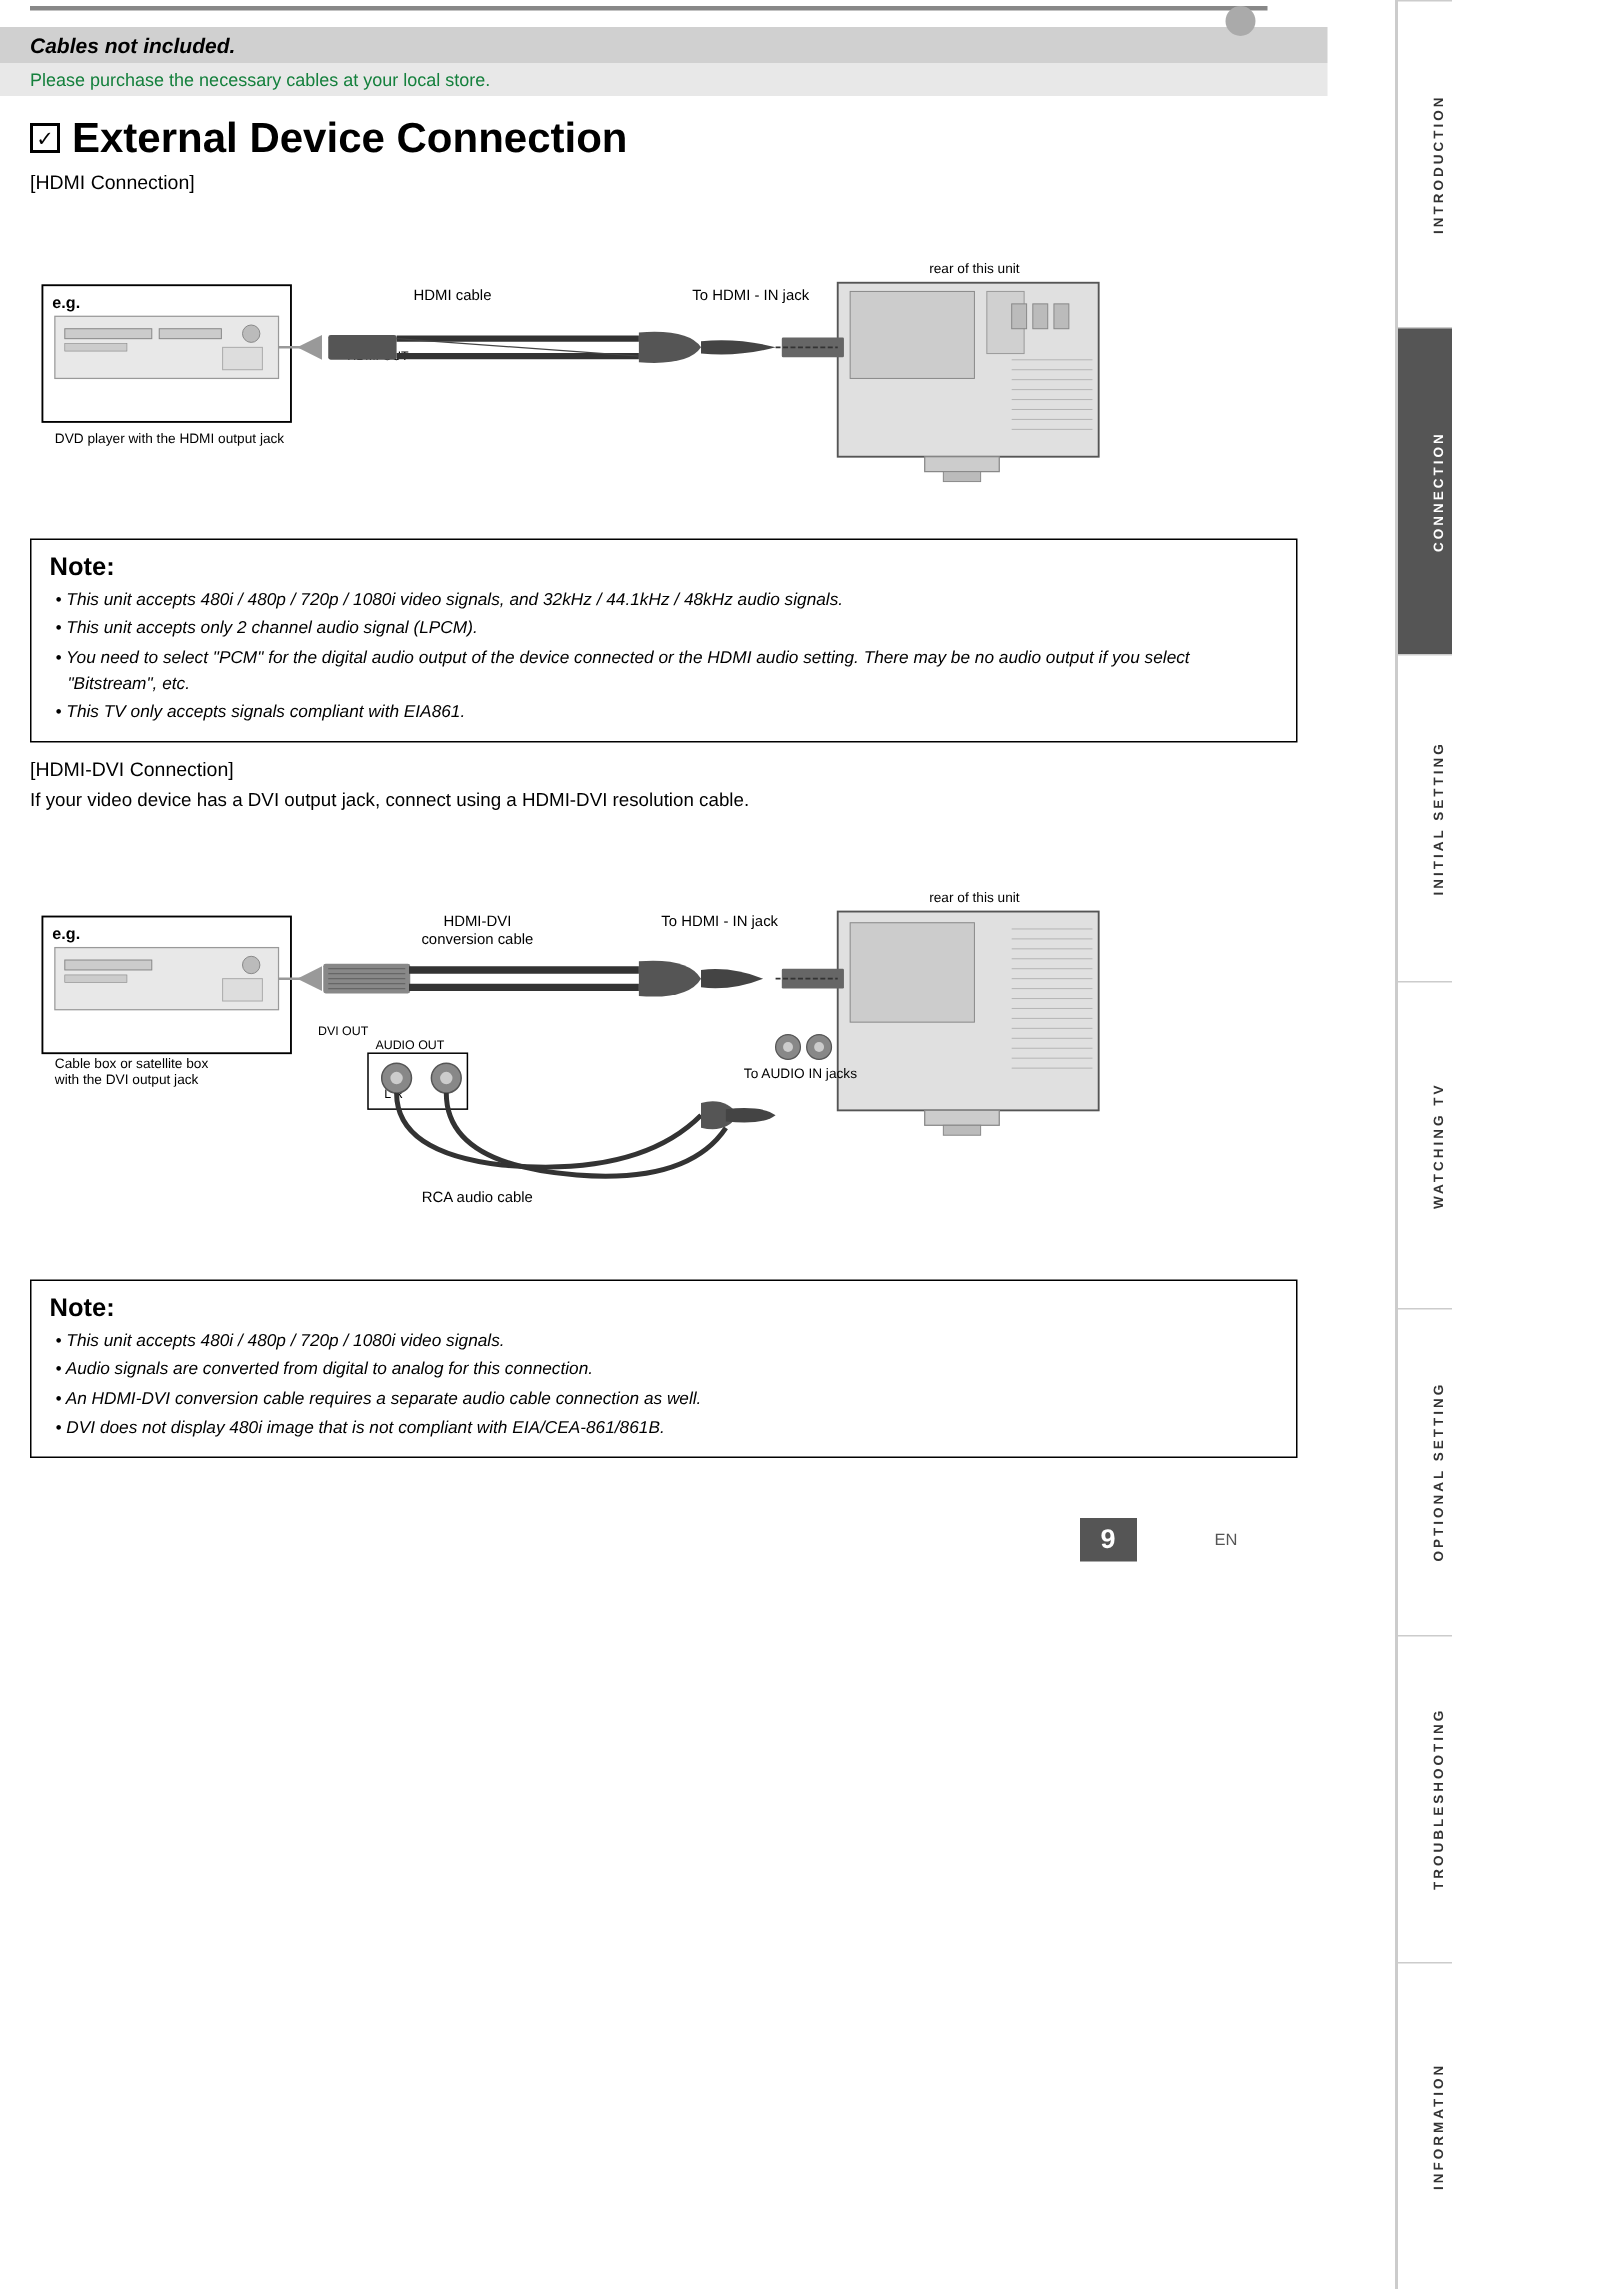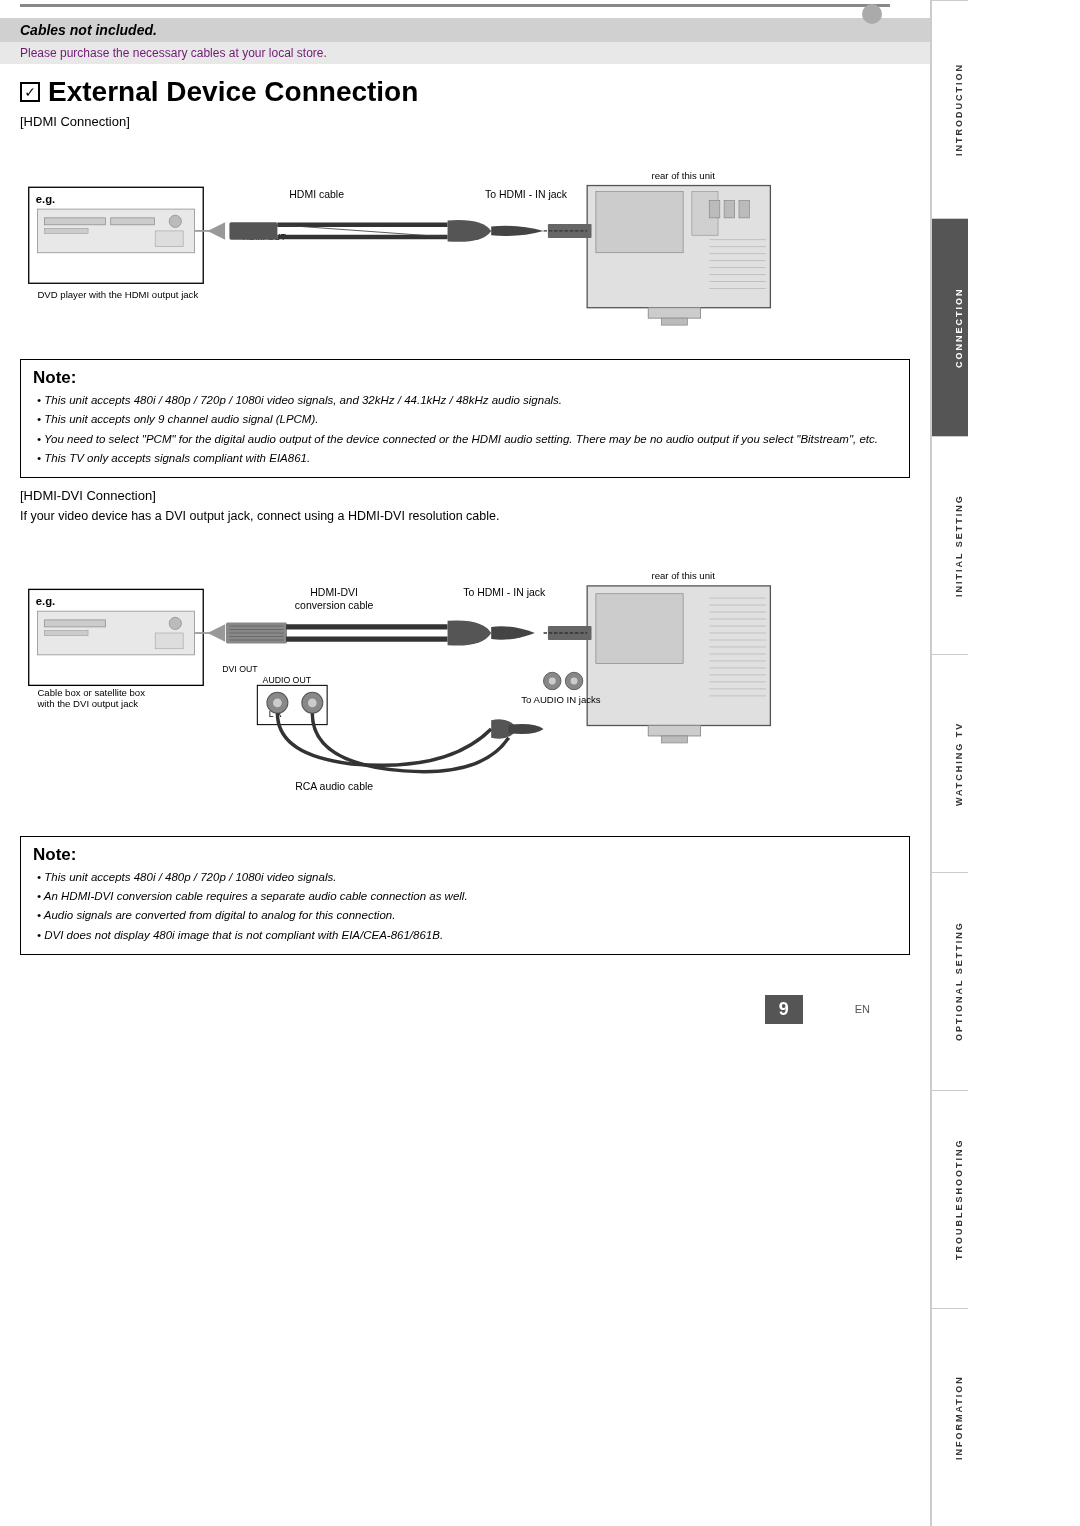--- a/index.html
+++ b/index.html
@@ -11,20 +11,21 @@
       width: 1080px;
       min-height: 1526px;
       position: relative;
       overflow: hidden;
     }
 
     .page-wrapper {
       display: flex;
       width: 968px;
       min-height: 1526px;
+      gap: 45px;
     }
 
     .main-content {
       flex: 1;
       padding: 0 0 40px 0;
       position: relative;
     }
 
     
     .cables-banner {
@@ -34,21 +35,21 @@
     }
     .cables-banner .title {
       font-weight: bold;
       font-style: italic;
       font-size: 14px;
     }
     .cables-subtext {
       background: #e8e8e8;
       padding: 4px 20px;
       font-size: 12px;
-      color: #701a75;
+      color: #15803d;
       margin-bottom: 8px;
     }
 
     
     .section-header {
       display: flex;
       align-items: center;
       padding: 4px 20px 6px 20px;
     }
     .section-title {
@@ -213,21 +214,21 @@
 
         <rect x="605" y="82" width="50" height="16" fill="#666" rx="1"></rect>
 
         <line x1="600" y1="90" x2="650" y2="90" stroke="#333" stroke-width="1.5" stroke-dasharray="4,2"></line>
       </svg>
     </div>
 
     <div class="note-box">
       <div class="note-title">Note:</div>
       <div class="note-item">• <span>This unit accepts 480i / 480p / 720p / 1080i video signals, and 32kHz / 44.1kHz / 48kHz audio signals.</span></div>
-      <div class="note-item">• <span>This unit accepts only 9 channel audio signal (LPCM).</span></div>
+      <div class="note-item">• <span>This unit accepts only 2 channel audio signal (LPCM).</span></div>
       <div class="note-item">• <span>You need to select "PCM" for the digital audio output of the device connected or the HDMI audio setting. There may be no audio output if you select "Bitstream", etc.</span></div>
       <div class="note-item">• <span>This TV only accepts signals compliant with EIA861.</span></div>
     </div>
 
     <div class="subsection" style="margin-top:0;">
       <div class="subsection-title">[HDMI-DVI Connection]</div>
       <div class="subsection-desc">If your video device has a DVI output jack, connect using a HDMI-DVI resolution cable.</div>
     </div>
 
     <div style="position:relative; margin: 0 20px; height:290px;">
@@ -315,22 +316,22 @@
         <rect x="720" y="196" width="60" height="12" fill="#ccc" stroke="#888" stroke-width="1"></rect>
         <rect x="735" y="208" width="30" height="8" fill="#bbb" stroke="#888" stroke-width="0.8"></rect>
 
         <line x1="600" y1="90" x2="650" y2="90" stroke="#333" stroke-width="1.5" stroke-dasharray="4,2"></line>
       </svg>
     </div>
 
     <div class="note-box">
       <div class="note-title">Note:</div>
       <div class="note-item">• <span>This unit accepts 480i / 480p / 720p / 1080i video signals.</span></div>
+      <div class="note-item">• <span>Audio signals are converted from digital to analog for this connection.</span></div>
       <div class="note-item">• <span>An HDMI-DVI conversion cable requires a separate audio cable connection as well.</span></div>
-      <div class="note-item">• <span>Audio signals are converted from digital to analog for this connection.</span></div>
       <div class="note-item">• <span>DVI does not display 480i image that is not compliant with EIA/CEA-861/861B.</span></div>
     </div>
 
     <div style="display:flex; justify-content:flex-end; align-items:center; padding: 20px 60px 10px 0; margin-top:20px;">
       <div style="background:#555; color:#fff; font-size:18px; font-weight:bold; padding:4px 14px; margin-right:8px;">9</div>
       <div style="font-size:11px; color:#555;padding-left:44px;">EN</div>
     </div>
   </div>
 
   <div class="right-sidebar">

